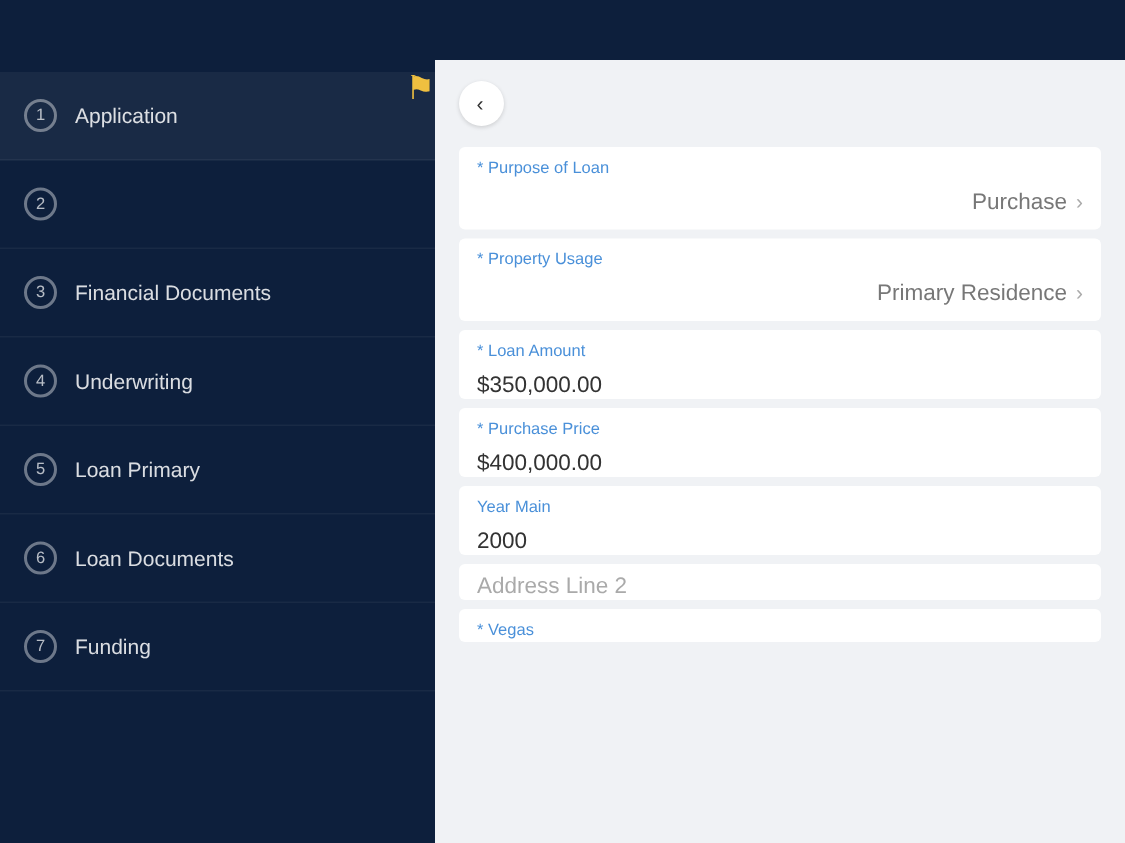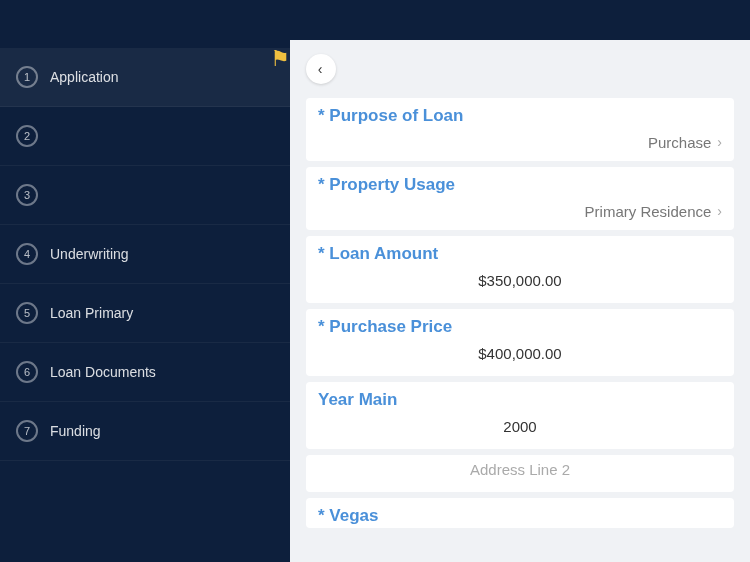--- a/index.html
+++ b/index.html
@@ -129,35 +129,34 @@
     }
 
     
     .field-group {
       margin-bottom: 6px;
       background: white;
       border-radius: 4px;
       overflow: hidden;
     }
     .field-label {
-      font-size: 17px;
+      font-size: 11px;
       color: #4a90d9;
       padding: 8px 12px 2px 12px;
-      font-weight: 700;
+      font-weight: 400;
       text-transform: none;
     }
     .field-input {
       width: 100%;
       border: none;
       outline: none;
-      padding: 6px 12px 14px 12px;
+      padding: 6px 12px 0 12px;
       font-size: 15px;
       color: #333;
       background: transparent;
-      text-align: center;
     }
     .field-input::placeholder {
       color: #aaa;
     }
     .field-select-row {
       display: flex;
       align-items: flex-start;
       justify-content: flex-end;
       padding: 6px 12px 10px 12px;
       margin-left: 34px;
@@ -186,20 +185,21 @@
   <div class="sidebar-item active">
         <div class="step-num">1</div>
         <span class="item-label">Application</span>
         <span class="bookmark">⚑</span>
       </div>
       <div class="sidebar-item">
         <div class="step-num">2</div>
       </div>
       <div class="sidebar-item">
         <div class="step-num">3</div>
+        <span class="item-label">Financial Documents</span>
       </div>
       <div class="sidebar-item">
         <div class="step-num">4</div>
         <span class="item-label">Underwriting</span>
       </div>
       <div class="sidebar-item">
         <div class="step-num">5</div>
         <span class="item-label">Loan Primary</span>
       </div>
       <div class="sidebar-item">

